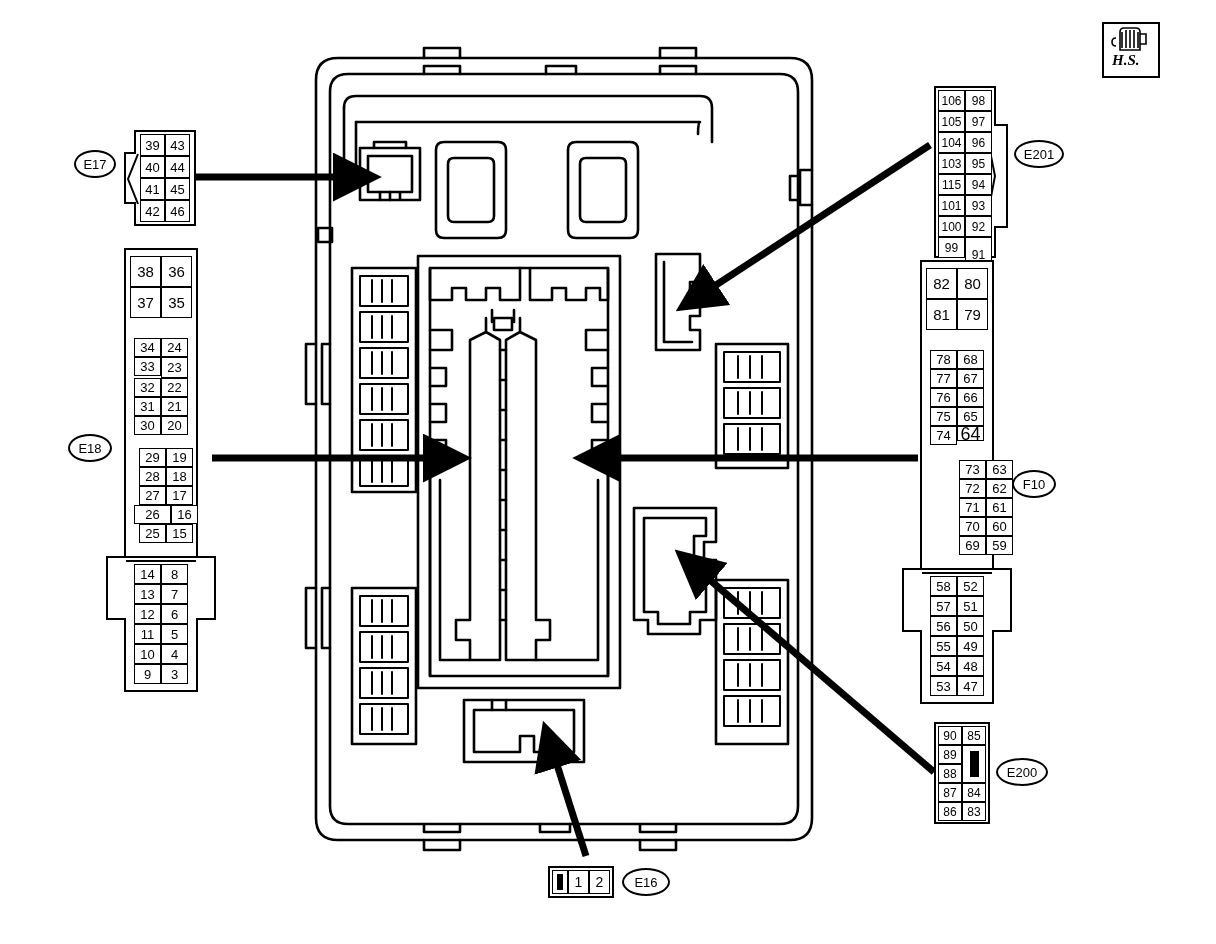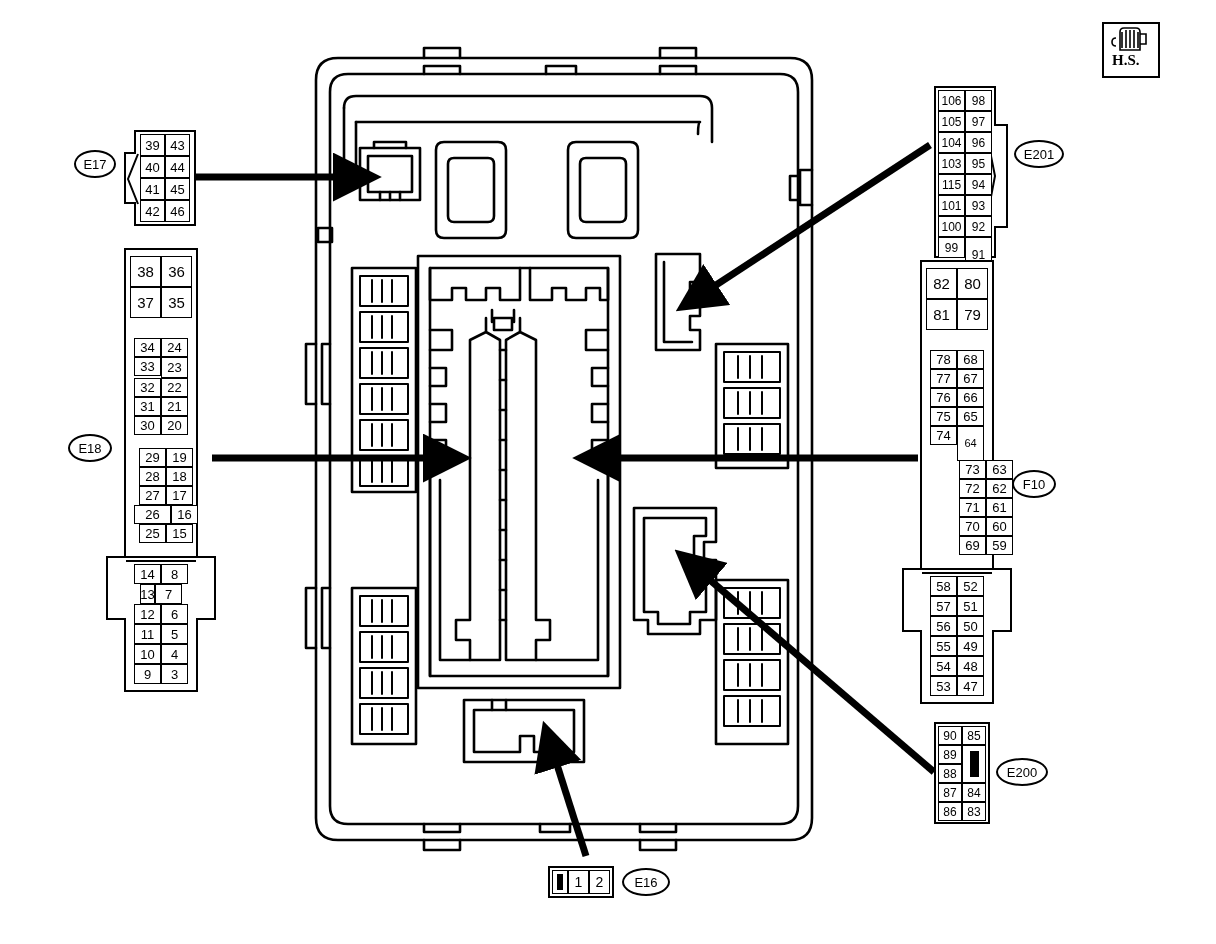--- a/index.html
+++ b/index.html
@@ -77,20 +77,21 @@
     border: 2px solid #000;
     background: #fff;
     box-sizing: border-box;
   }
   .hs-text {
     position: absolute;
     font-size: 15px;
     font-weight: bold;
     font-family: "Liberation Serif", serif;
     color: #000;
+    font-style: italic;
   }
 </style>
 </head>
 <body>
 
 <div id="page">
 
   <svg id="artwork" width="1216" height="944" viewBox="0 0 1216 944">
     <g fill="none" stroke="#000" stroke-width="2.6" stroke-linejoin="round" stroke-linecap="round">
 
@@ -330,21 +331,21 @@
         <div class="pin" style="width: 27px; height: 19px; font-size: 13px;">25</div>
         <div class="pin" style="width: 27px; height: 19px; font-size: 13px;">15</div>
       </div>
     </div>
   <div class="abs" id="E18bot" style="left:134px; top:564px;">
       <div class="pinrow">
         <div class="pin" style="width: 27px; height: 20px; font-size: 13px;">14</div>
         <div class="pin" style="width: 27px; height: 20px; font-size: 13px;">8</div>
       </div>
       <div class="pinrow">
-        <div class="pin" style="width: 15px; height: 20px; font-size: 13px; text-align: center;">13</div>
+        <div class="pin" style="width: 27px; height: 20px; font-size: 13px; text-align: center;">13</div>
         <div class="pin" style="width: 27px; height: 20px; font-size: 13px;">7</div>
       </div>
       <div class="pinrow">
         <div class="pin" style="width: 27px; height: 20px; font-size: 13px;">12</div>
         <div class="pin" style="width: 27px; height: 20px; font-size: 13px;">6</div>
       </div>
       <div class="pinrow">
         <div class="pin" style="width: 27px; height: 20px; font-size: 13px;">11</div>
         <div class="pin" style="width: 27px; height: 20px; font-size: 13px;">5</div>
       </div>
@@ -430,21 +431,21 @@
       <div class="pinrow">
         <div class="pin" style="width: 27px; height: 19px; font-size: 13px;">76</div>
         <div class="pin" style="width: 27px; height: 19px; font-size: 13px; text-align: center;">66</div>
       </div>
       <div class="pinrow">
         <div class="pin" style="width: 27px; height: 19px; font-size: 13px;">75</div>
         <div class="pin" style="width: 27px; height: 19px; font-size: 13px;">65</div>
       </div>
       <div class="pinrow">
         <div class="pin" style="width: 27px; height: 19px; font-size: 13px;">74</div>
-        <div class="pin" style="width: 27px; height: 35px; font-size: 11px;">64</div>
+        <div class="pin" style="width: 27px; height: 15px; font-size: 18px;">64</div>
       </div>
     </div>
   <div class="abs" id="F10midB" style="left:930px; top:460px;padding-left:29px;">
       <div class="pinrow">
         <div class="pin" style="width: 27px; height: 19px; font-size: 13px;">73</div>
         <div class="pin" style="width: 27px; height: 19px; font-size: 13px;">63</div>
       </div>
       <div class="pinrow">
         <div class="pin" style="width: 27px; height: 19px; font-size: 13px;">72</div>
         <div class="pin" style="width: 27px; height: 19px; font-size: 13px;">62</div>

